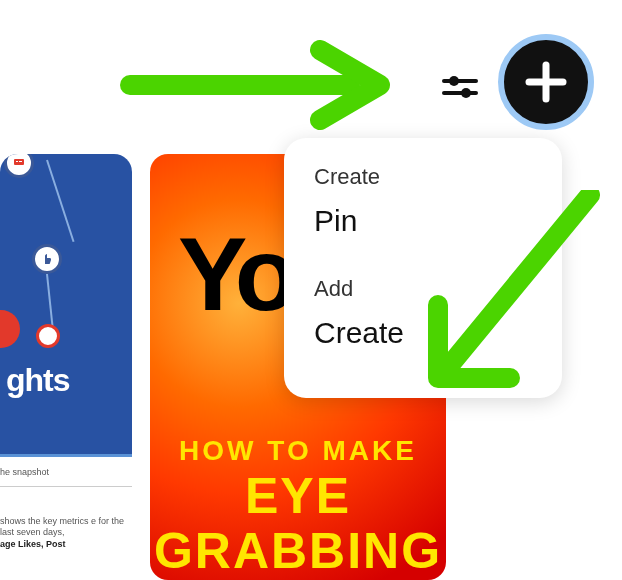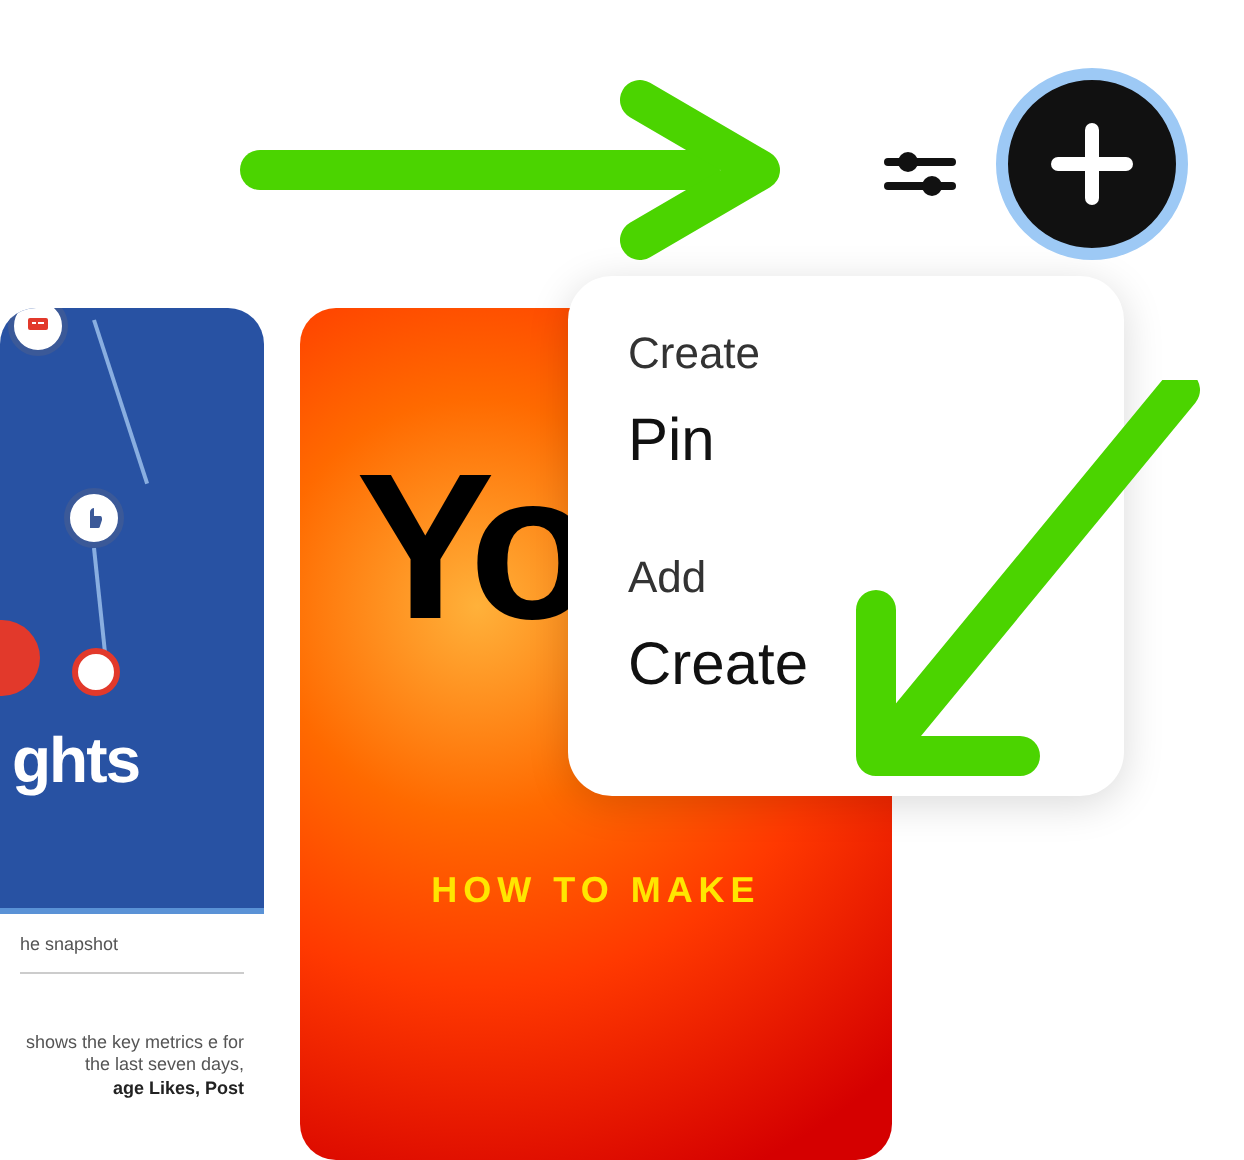--- a/index.html
+++ b/index.html
@@ -82,33 +82,32 @@
       background: #2852a3;
     }
     .pin-left .white-panel {
       position: absolute;
       top: 300px;
       left: 0;
       right: 0;
       height: 126px;
       background: #fff;
       border-top: 3px solid #5a92d6;
-      padding: 10px 10px;
+      padding: 10px 0;
     }
     .pin-left .panel-title {
       font-size: 9px;
       line-height: 1.2;
       color: #555;
       margin-bottom: 8px;
     }
     .pin-left .panel-desc {
       font-size: 9px;
       color: #555;
       line-height: 1.3;
-      text-align: right;
     }
     .pin-left .panel-desc b { color: #222; }
     .pin-left .ghts {
       position: absolute;
       top: 208px;
       left: 6px;
       font-size: 32px;
       font-weight: 800;
       color: #fff;
       letter-spacing: -1px;
@@ -251,21 +250,22 @@
     <div class="panel-desc">
       <span>shows the key metrics e for the last seven days,</span><br>
       <b>age Likes, Post</b>
     </div>
   </div>
 </div>
 
 <div class="pin pin-right">
   <div class="you">You</div>
   <div class="subtitle">
-    <span style="font-size:18px;letter-spacing:3px;display:block;margin-bottom:2px">HOW TO MAKE</span>
+    <span style="font-size:28px;letter-spacing:3px;display:block;margin-bottom:2px">HOW TO MAKE</span>
+    <span>EYE GRABBING</span>
   </div>
 </div>
 
 <svg class="arrow arrow-top" viewBox="0 0 280 90">
   <path d="M10 45 L230 45" stroke="#4bd400" stroke-width="20" stroke-linecap="round" fill="none"></path>
   <path d="M200 10 L260 45 L200 80" stroke="#4bd400" stroke-width="20" stroke-linecap="round" stroke-linejoin="round" fill="none"></path>
 </svg>
 
 <svg class="arrow arrow-diag" viewBox="0 0 180 200">
   <path d="M170 5 L30 175" stroke="#4bd400" stroke-width="20" stroke-linecap="round" fill="none"></path>

